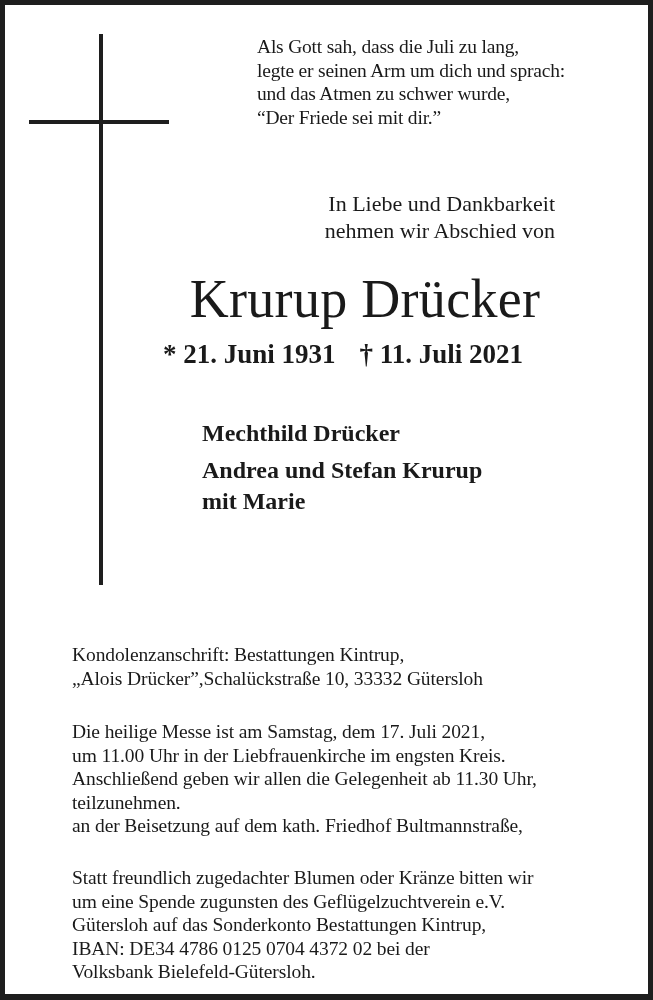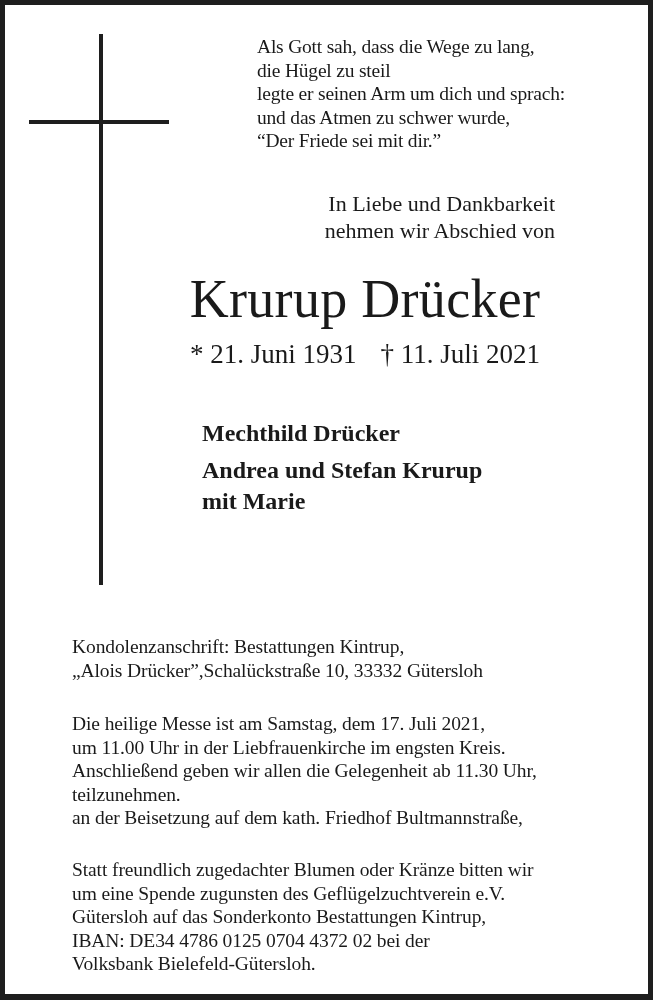--- a/index.html
+++ b/index.html
@@ -50,58 +50,59 @@
       position: absolute;
       left: 130px; width: 460px;
       top: 264px;
       text-align: center;
       font-size: 54px;
       line-height: 60px;
       letter-spacing: 0.3px;
     }
     .dates {
       position: absolute;
-      left: 185px; top: 333px;
+      left: 158px; top: 333px;
       font-size: 27px;
       line-height: 32px;
       white-space: nowrap;
+      font-weight: bold;
     }
     .dates .gap { display: inline-block; width: 24px; }
     .family {
       position: absolute;
       left: 197px; top: 413px;
       font-weight: bold;
       font-size: 24px;
       line-height: 31px;
       white-space: nowrap;
     }
     .family .group { margin-bottom: 6px; }
     .block {
       position: absolute;
       left: 67px;
       font-size: 19.5px;
       line-height: 23.5px;
       white-space: nowrap;
       letter-spacing: -0.1px;
+      margin-top: 8px;
     }
     .condolence { top: 630px; }
     .mass { top: 707px; font-family: Liberation Serif, serif; }
     .donation { top: 853px; }
   </style>
 </head>
 <body>
 
 <div class="page">
 
   <div class="cross-v"></div>
   <div class="cross-h"></div>
 
   <div class="poem">
-    <div>Als Gott sah, dass die Wege zu lang,</div>
-    <div>die Hügel zu steil</div>
+    <div>Als Gott sah, dass die Juli zu lang,</div>
     <div>legte er seinen Arm um dich und sprach:</div>
     <div>und das Atmen zu schwer wurde,</div>
     <div>“Der Friede sei mit dir.”</div>
   </div>
 
   <div class="intro">
     <div>In Liebe und Dankbarkeit</div>
     <div>nehmen wir Abschied von</div>
   </div>
 

